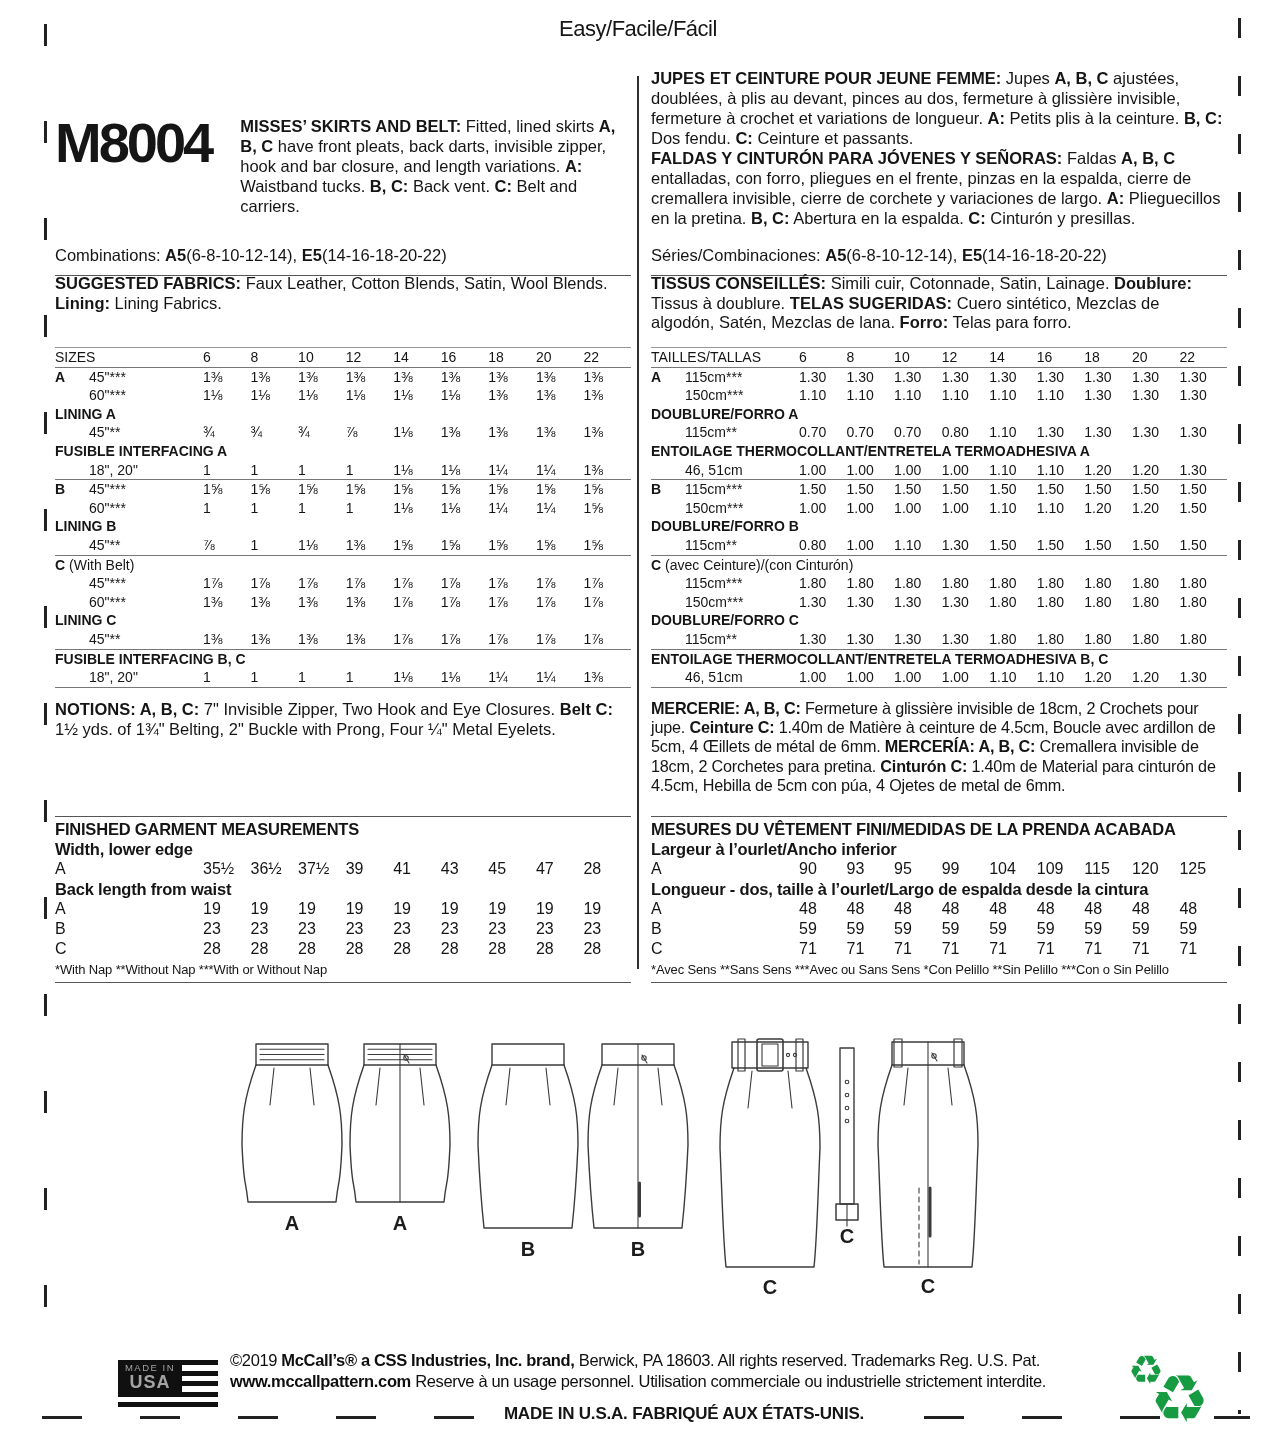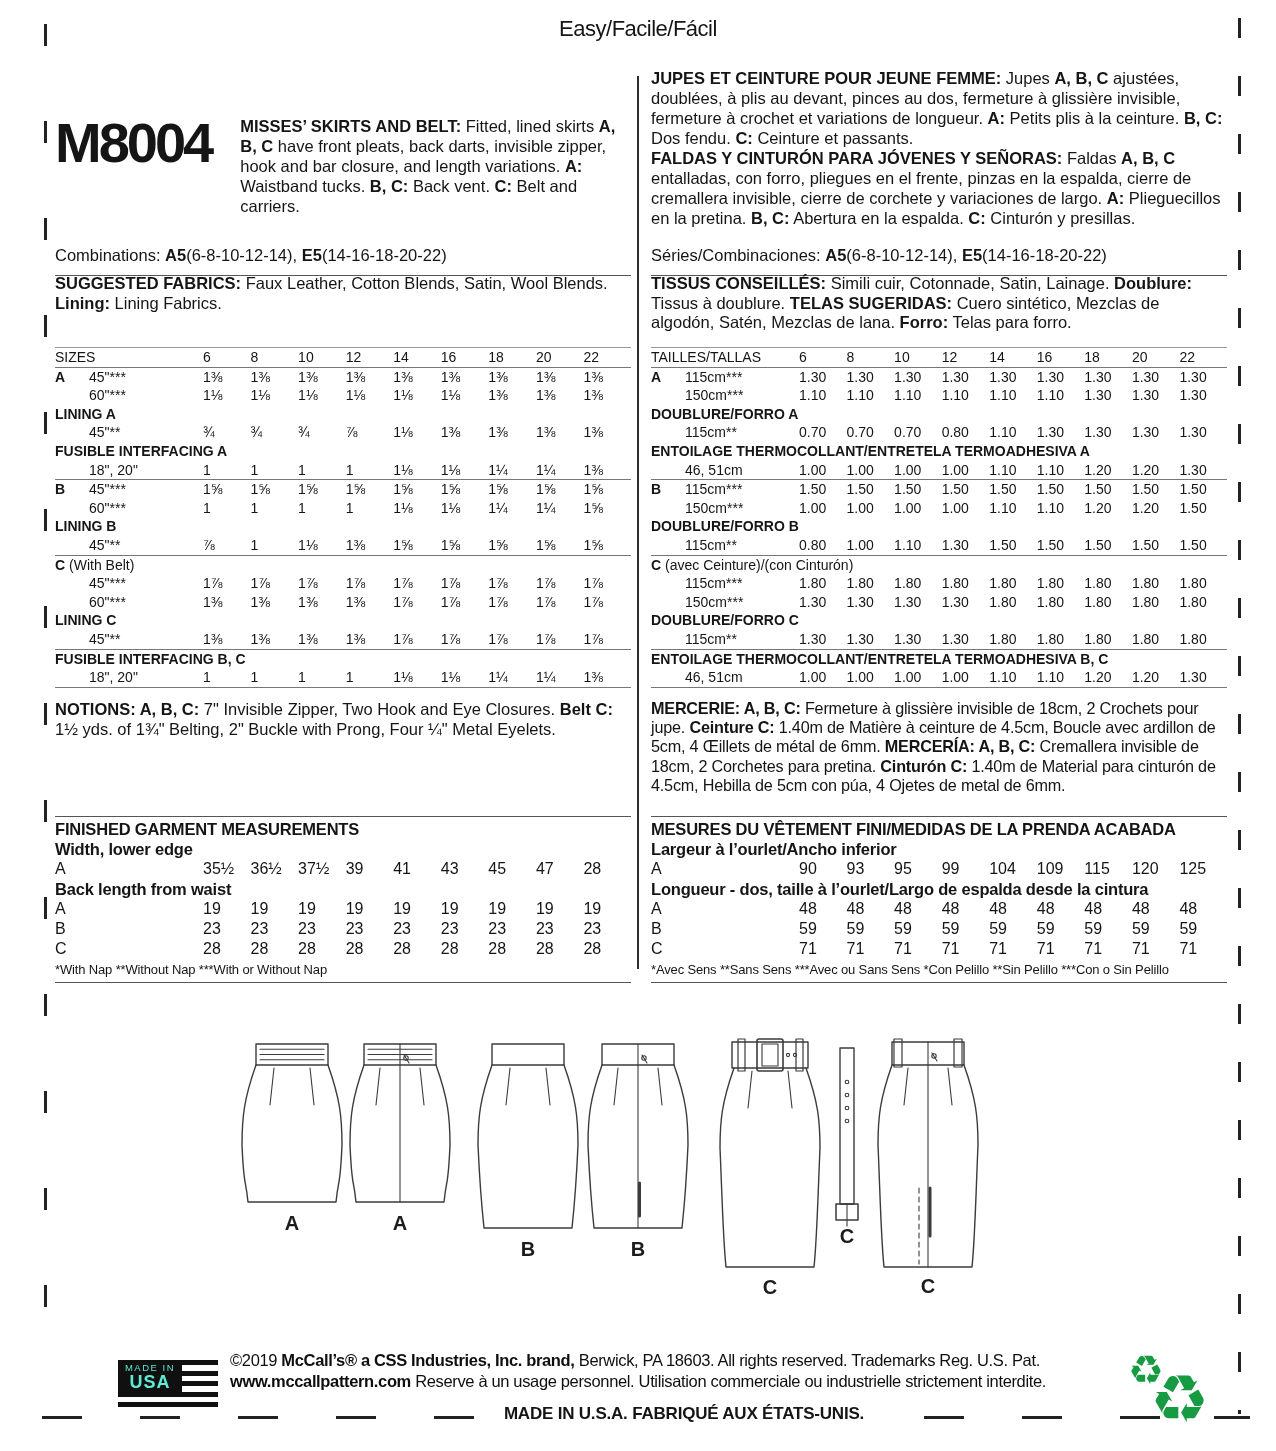--- a/index.html
+++ b/index.html
@@ -45,21 +45,21 @@
     background:repeating-linear-gradient(to bottom,#222 0 20px,transparent 20px 58px);}
   #cut-bottom{position:absolute;left:42px;top:1416px;height:3px;width:1208px;
     background:repeating-linear-gradient(to right,#222 0 40px,transparent 40px 98px);}
   #cut-corner{position:absolute;left:1214px;top:1416px;width:36px;height:3px;background:#222;}
   
   #skirts{position:absolute;left:180px;top:1030px;}
   
   #flag{position:absolute;left:118px;top:1360px;width:100px;height:53px;}
   .flag-stripes{position:absolute;left:0;top:0;right:0;bottom:0;
     background:repeating-linear-gradient(to bottom,#101010 0 5px,#fff 5px 10.6px);}
-  .flag-box{position:absolute;left:0;top:0;width:64px;height:33px;background:#101010;color:#5eead4;text-align:center;}
+  .flag-box{position:absolute;left:0;top:0;width:64px;height:33px;background:#101010;color:#a3a3a3;text-align:center;}
   .flag-top{font-size:9.5px;letter-spacing:1.5px;margin-top:3px;line-height:10px;}
   .flag-usa{font-size:18px;font-weight:700;letter-spacing:1px;line-height:18px;}
   #copyright{position:absolute;left:230px;top:1350px;width:908px;font-size:16.5px;line-height:21px;
     color:#0f0f0f;letter-spacing:-.35px;}
   .cr-line{white-space:nowrap;}
   #made-line{position:absolute;left:230px;top:1404px;width:908px;text-align:center;
     font-weight:700;font-size:17px;letter-spacing:-.2px;}
   #made-line span{background:#fff;padding:0 6px;}
   #recycle{position:absolute;left:1128px;top:1350px;width:110px;height:90px;color:#169a42;}
   .rec-small{position:absolute;left:0;top:0;font-size:40px;line-height:40px;}

